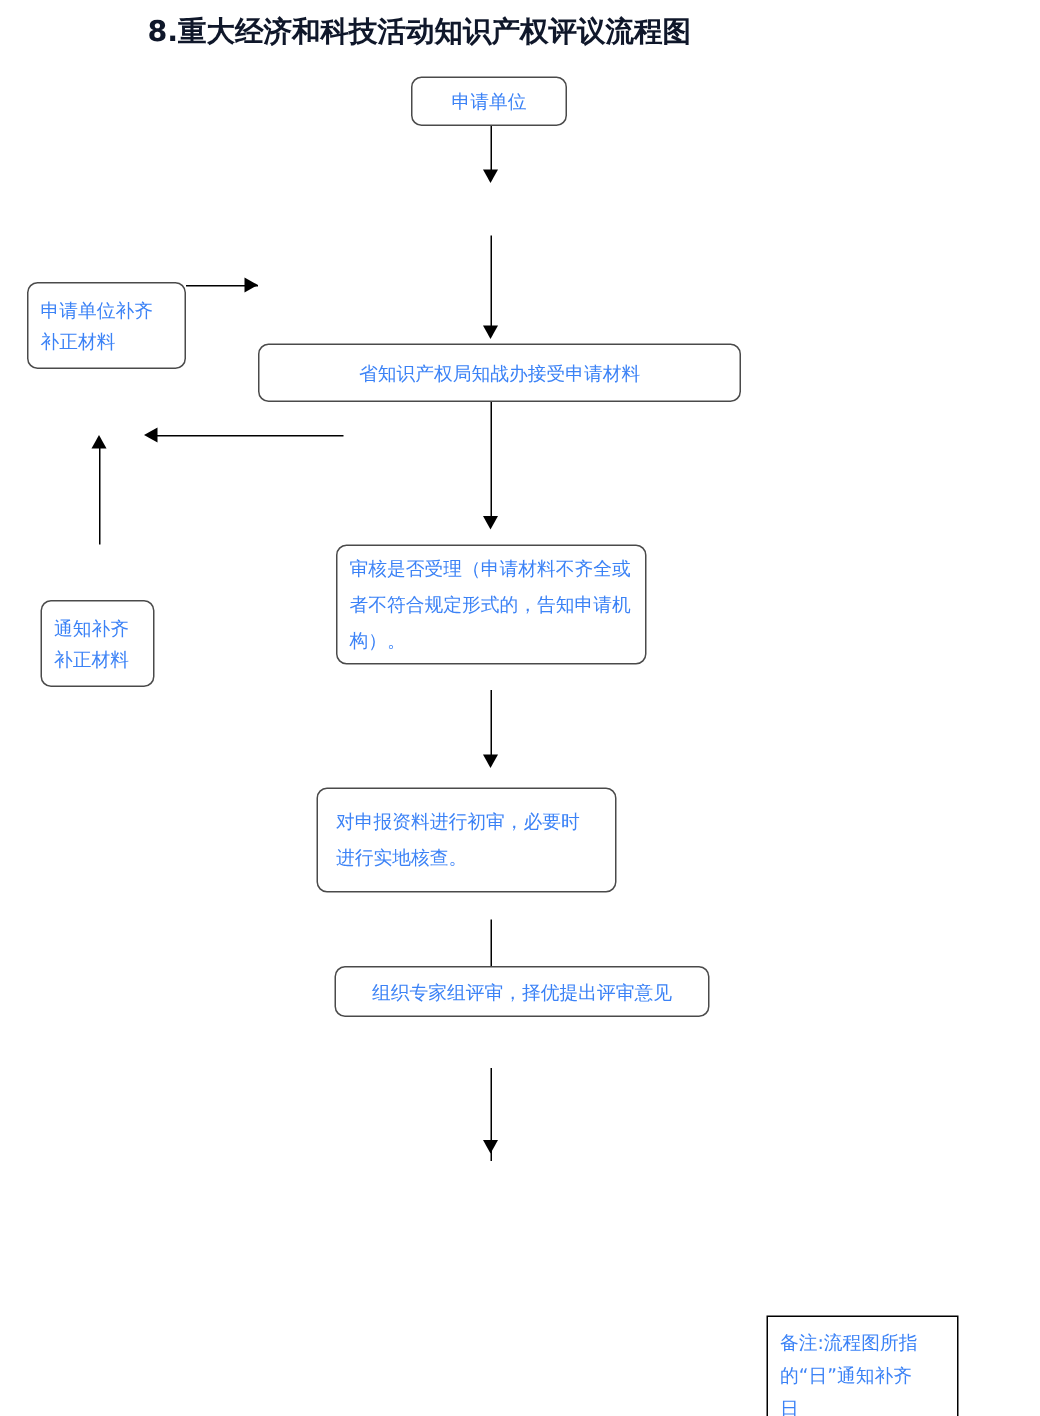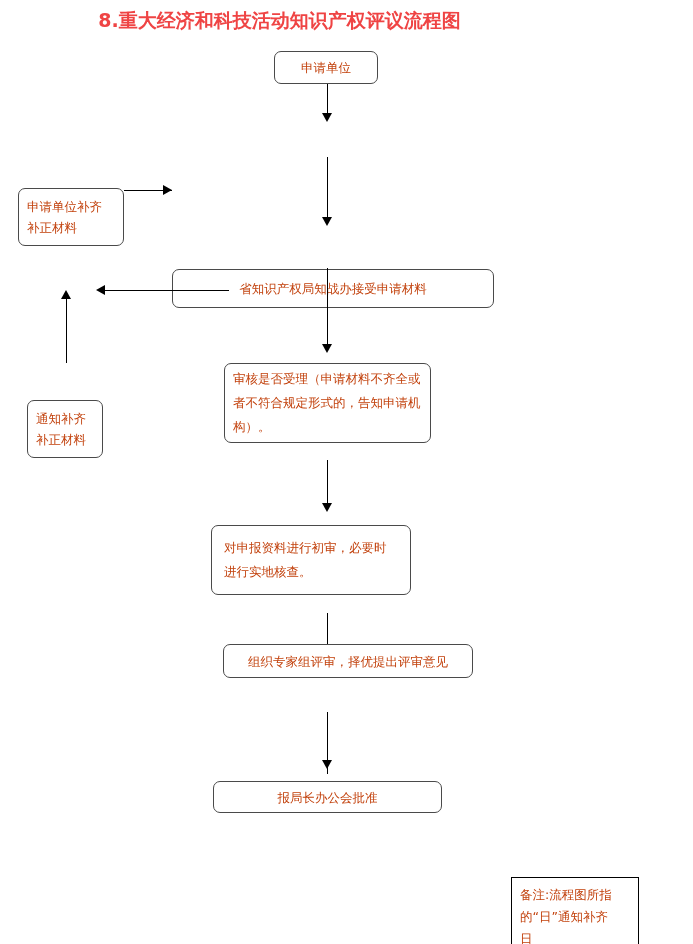--- a/index.html
+++ b/index.html
@@ -20,30 +20,30 @@
   }
   .title {
     position: absolute;
     left: 0;
     top: 8px;
     width: 559px;
     text-align: center;
     font-size: 19px;
     font-weight: bold;
     letter-spacing: 0px;
-    color: #ef4444;
+    color: #0f172a;
   }
   .node {
     position: absolute;
     box-sizing: border-box;
     border: 1px solid #4a4a4a;
     background: #ffffff;
     font-size: 12.5px;
     line-height: 21px;
-    color: #c2410c;
+    color: #3b82f6;
     display: flex;
     align-items: center;
     justify-content: center;
     text-align: center;
     padding: 2px 7px;
   }
   .node.rounded { border-radius: 7px; }
   .node.square  { border-radius: 0; margin-top: 24px; }
   .node.left    { justify-content: flex-start; text-align: left; }
   .node.topleft { align-items: flex-start; justify-content: flex-start; text-align: left; }
@@ -104,21 +104,21 @@
   <div class="node rounded topleft" style="left:18px; top:188px; width:106px; height:58px; padding:7px 8px;">
     <span class="txt">
       <span>申请单位补齐</span><br>
       <span>补正材料</span>
     </span>
   </div>
 
   <div class="hline" style="left:124px; top:190px; width:48px;"></div>
   <div class="arrow-right" style="left:163px; top:185px;"></div>
 
-  <div class="node rounded" style="left:172px; top:229px; width:322px; height:39px;margin-top:40px;">
+  <div class="node rounded" style="left:172px; top:229px; width:322px; height:39px;">
     <span class="txt">省知识产权局知战办接受申请材料</span>
   </div>
 
   <div class="vline" style="left:327px; top:268px; height:78px;"></div>
   <div class="arrow-down" style="left:322px; top:344px;"></div>
 
   <div class="hline" style="left:102px; top:290px; width:127px;"></div>
   <div class="arrow-left" style="left:96px; top:285px;"></div>
 
   <div class="vline" style="left:66px; top:297px; height:66px;"></div>
@@ -145,23 +145,20 @@
   <div class="vline" style="left:327px; top:613px; height:45px;"></div>
   <div class="arrow-down" style="left:322px; top:655px;"></div>
 
   <div class="node rounded" style="left:203px; top:644px; width:250px; height:34px;margin-left:20px;">
     <span class="txt">组织专家组评审，择优提出评审意见</span>
   </div>
 
   <div class="vline" style="left:327px; top:712px; height:62px;"></div>
   <div class="arrow-down" style="left:322px; top:760px;"></div>
 
-  <div class="node rounded" style="left:213px; top:781px; width:229px; height:32px;">
-    <span class="txt">报局长办公会批准</span>
-  </div>
 
   <div class="node square topleft" style="left:511px; top:853px; width:128px; height:72px; border-color:#000; padding:6px 8px; line-height:22px;">
     <span class="txt">
       <span>备注:流程图所指</span><br>
       <span>的“日”通知补齐</span><br>
       <span>日</span>
     </span>
   </div>
 
 </div>

